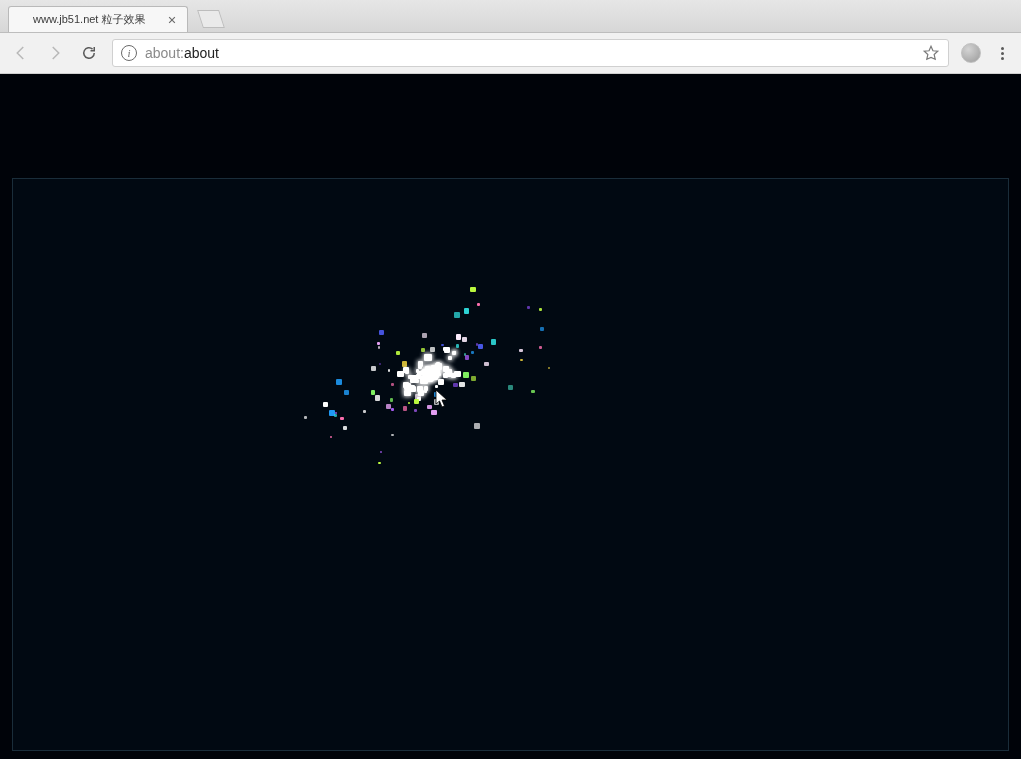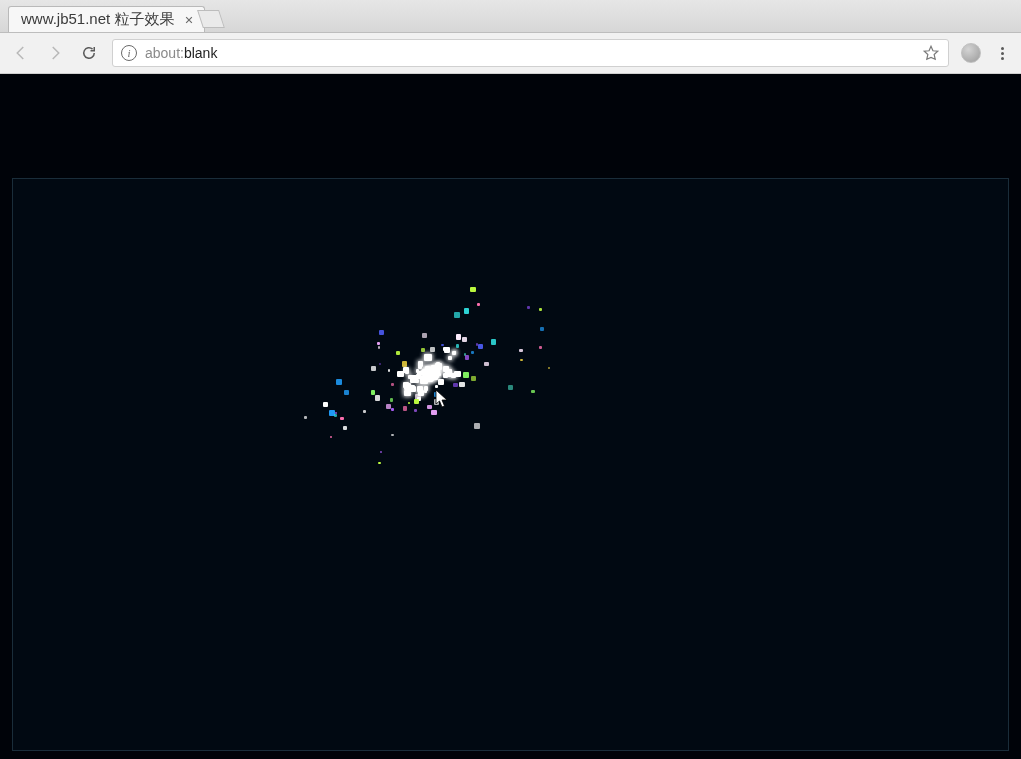--- a/index.html
+++ b/index.html
@@ -19,26 +19,26 @@
   .os-btn svg { width:12px; height:12px; stroke:#4a4a4a; stroke-width:1.4; fill:none; }
 
   
   .tab-strip {
     position:absolute; top:0; left:0; right:0; height:33px;
     background: linear-gradient(#e6e6e6,#d7d7d7);
     border-bottom:1px solid #bdbdbd;
   }
   .tab {
     position:absolute; left:8px; top:6px; height:26px;
-    padding:0 30px 0 12px;
+    padding:0 30px 0 24px;
     background:#f7f7f7;
     border:1px solid #b9b9b9; border-bottom:none;
     border-radius:3px 3px 0 0;
     display:flex; align-items:center;
-    font-size:15px; color:#3b3b3b;
+    font-size:11px; color:#3b3b3b;
     max-width:200px; min-width:180px;
     white-space:nowrap; overflow:hidden; text-overflow:ellipsis;
   }
   .tab-close {
     position:absolute; right:8px; top:50%; transform:translateY(-50%);
     width:14px; height:14px; display:flex; align-items:center; justify-content:center;
     color:#6b6b6b;
   }
   .newtab-btn {
     position:absolute; left:200px; top:10px; width:22px; height:18px;
@@ -160,21 +160,21 @@
   <div class="nav-btn">
     <svg viewBox="0 0 24 24">
         <path d="M19 12a7 7 0 1 1-2.3-5.2"></path>
         <path d="M19 4v5h-5"></path>
       </svg>
   </div>
 
   <div class="omnibox">
     <span class="info-icon">i</span>
     <span>
-      <span class="url-pre">about:</span><span class="url-main">blank</span>
+      <span class="url-pre">about:</span><span class="url-main">about</span>
     </span>
     <span class="omnibox-star">
       <svg viewBox="0 0 24 24">
           <path d="M12 3l2.6 6 6.4.6-4.8 4.4 1.4 6.4L12 17.8 6.4 20.4l1.4-6.4L3 9.6l6.4-.6z"></path>
         </svg>
     </span>
   </div>
 
   <div class="avatar"></div>
 

